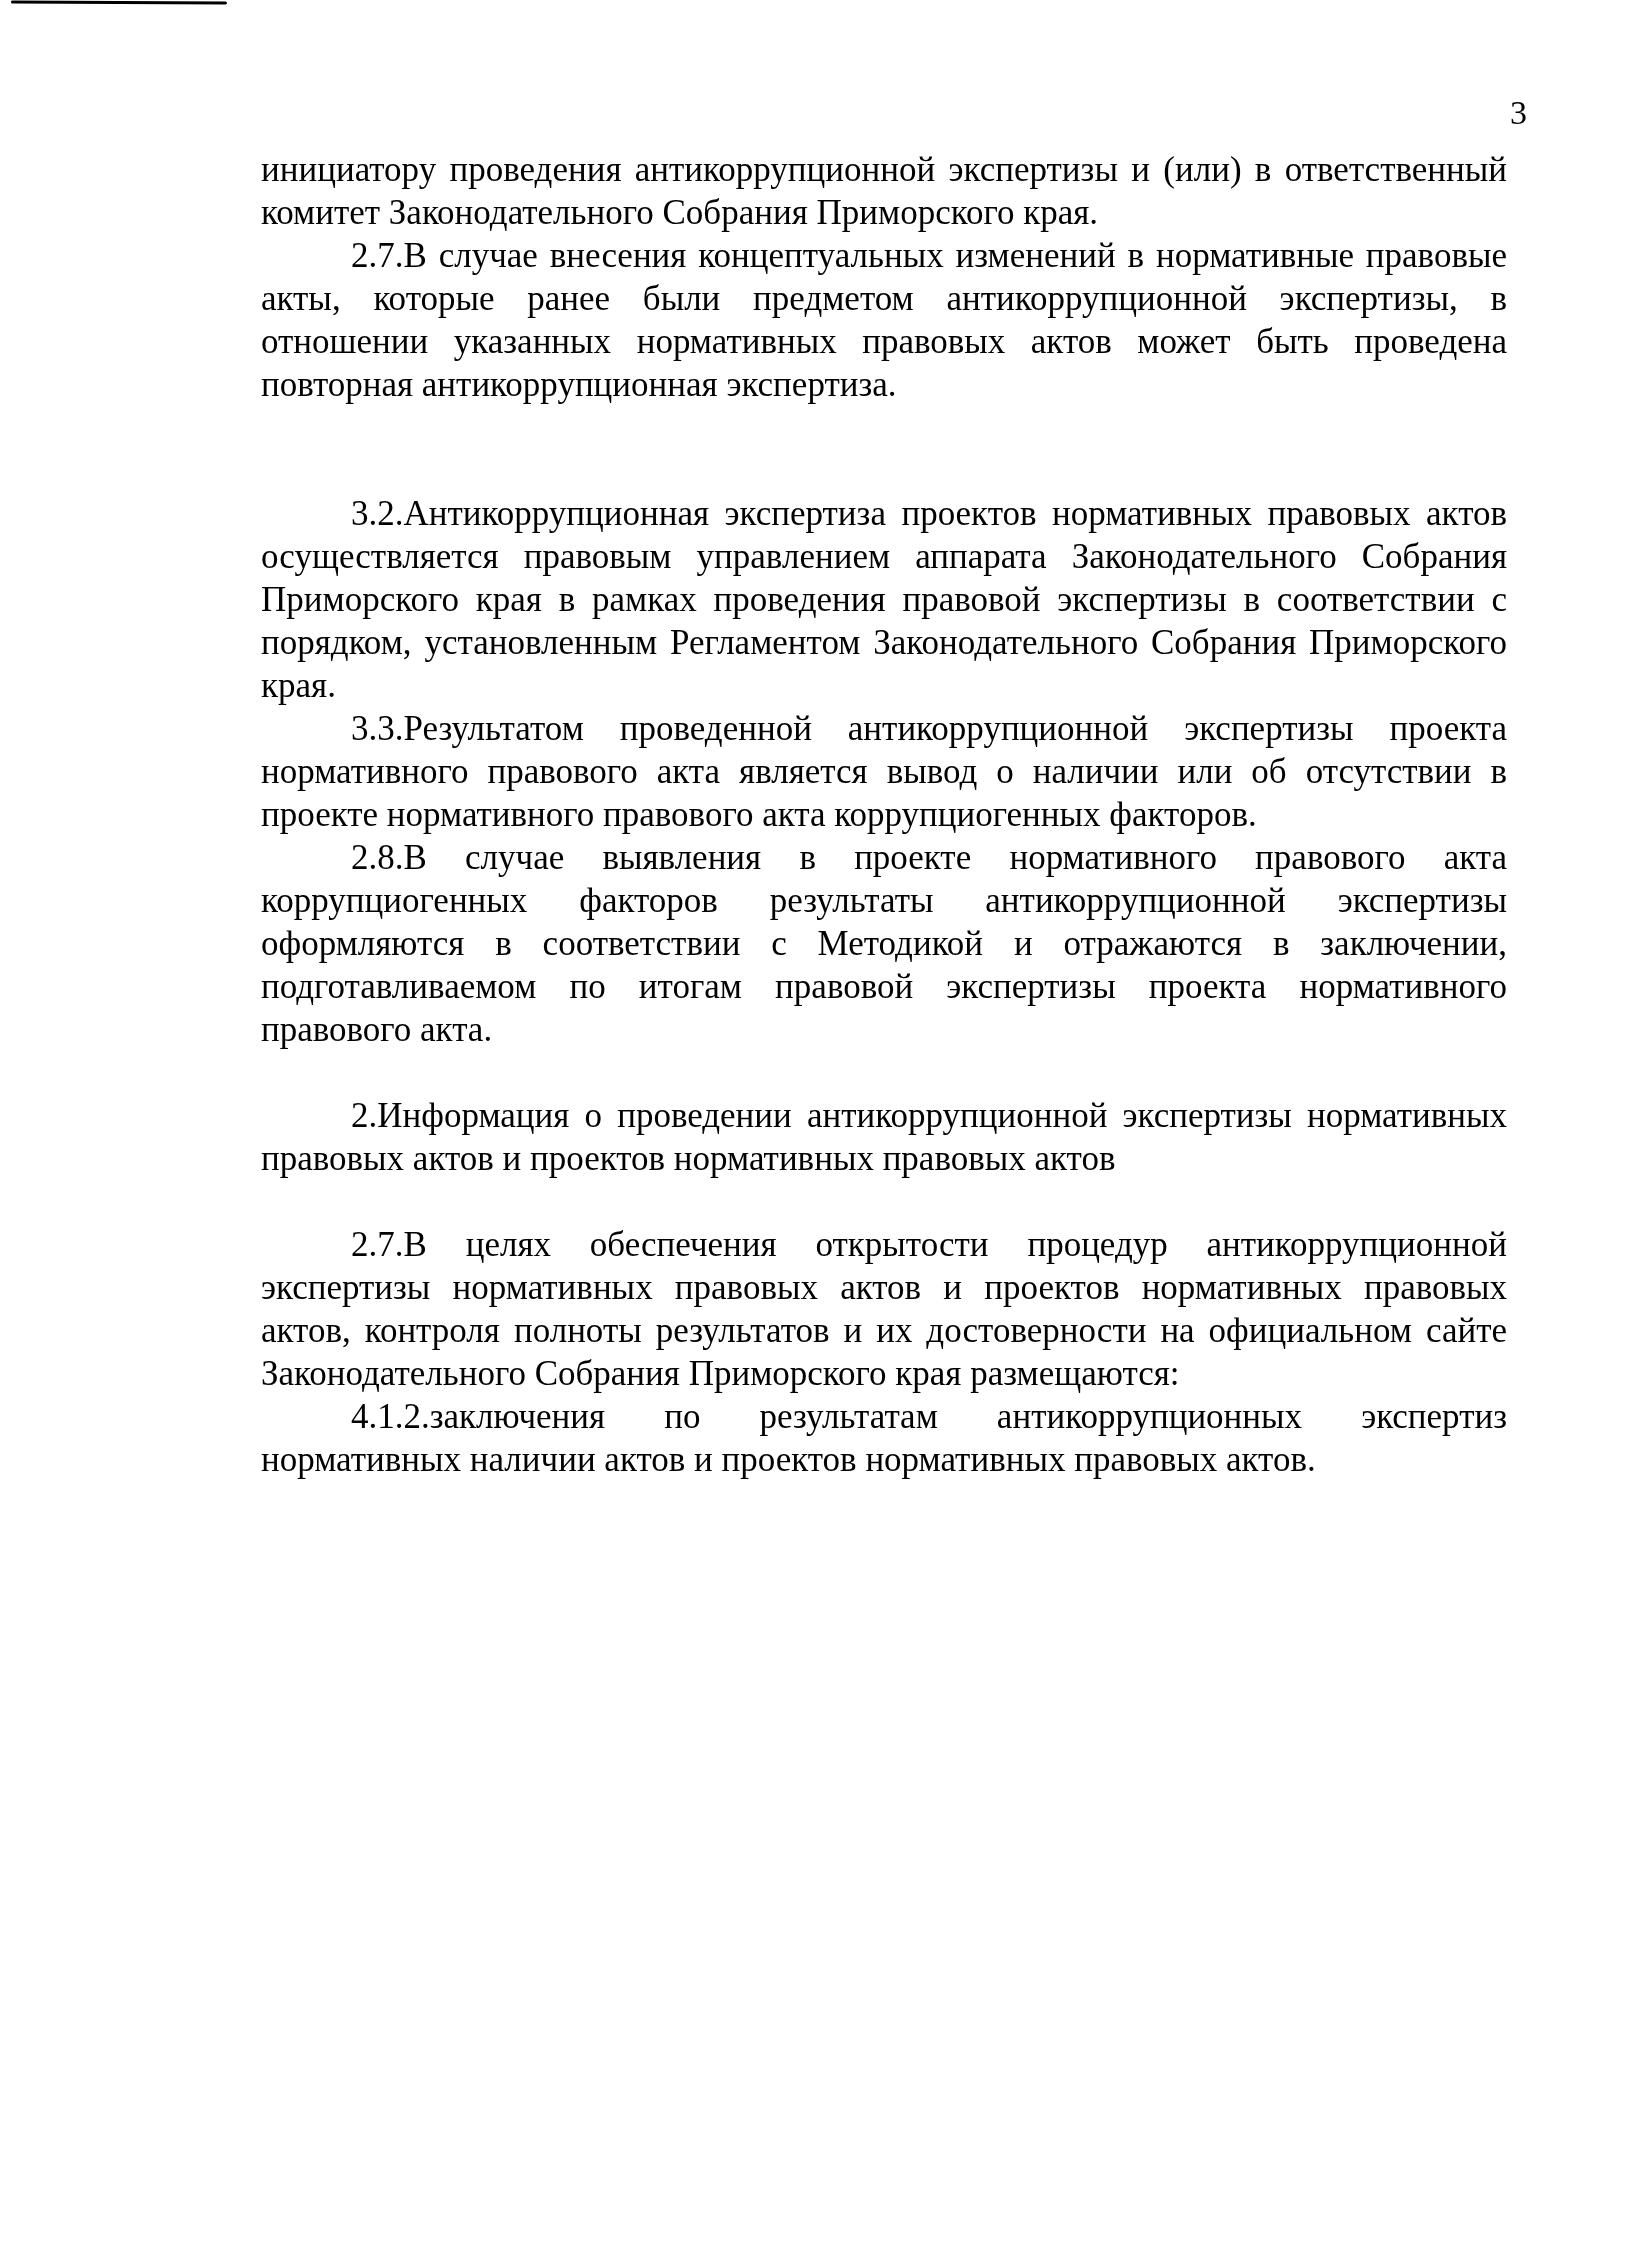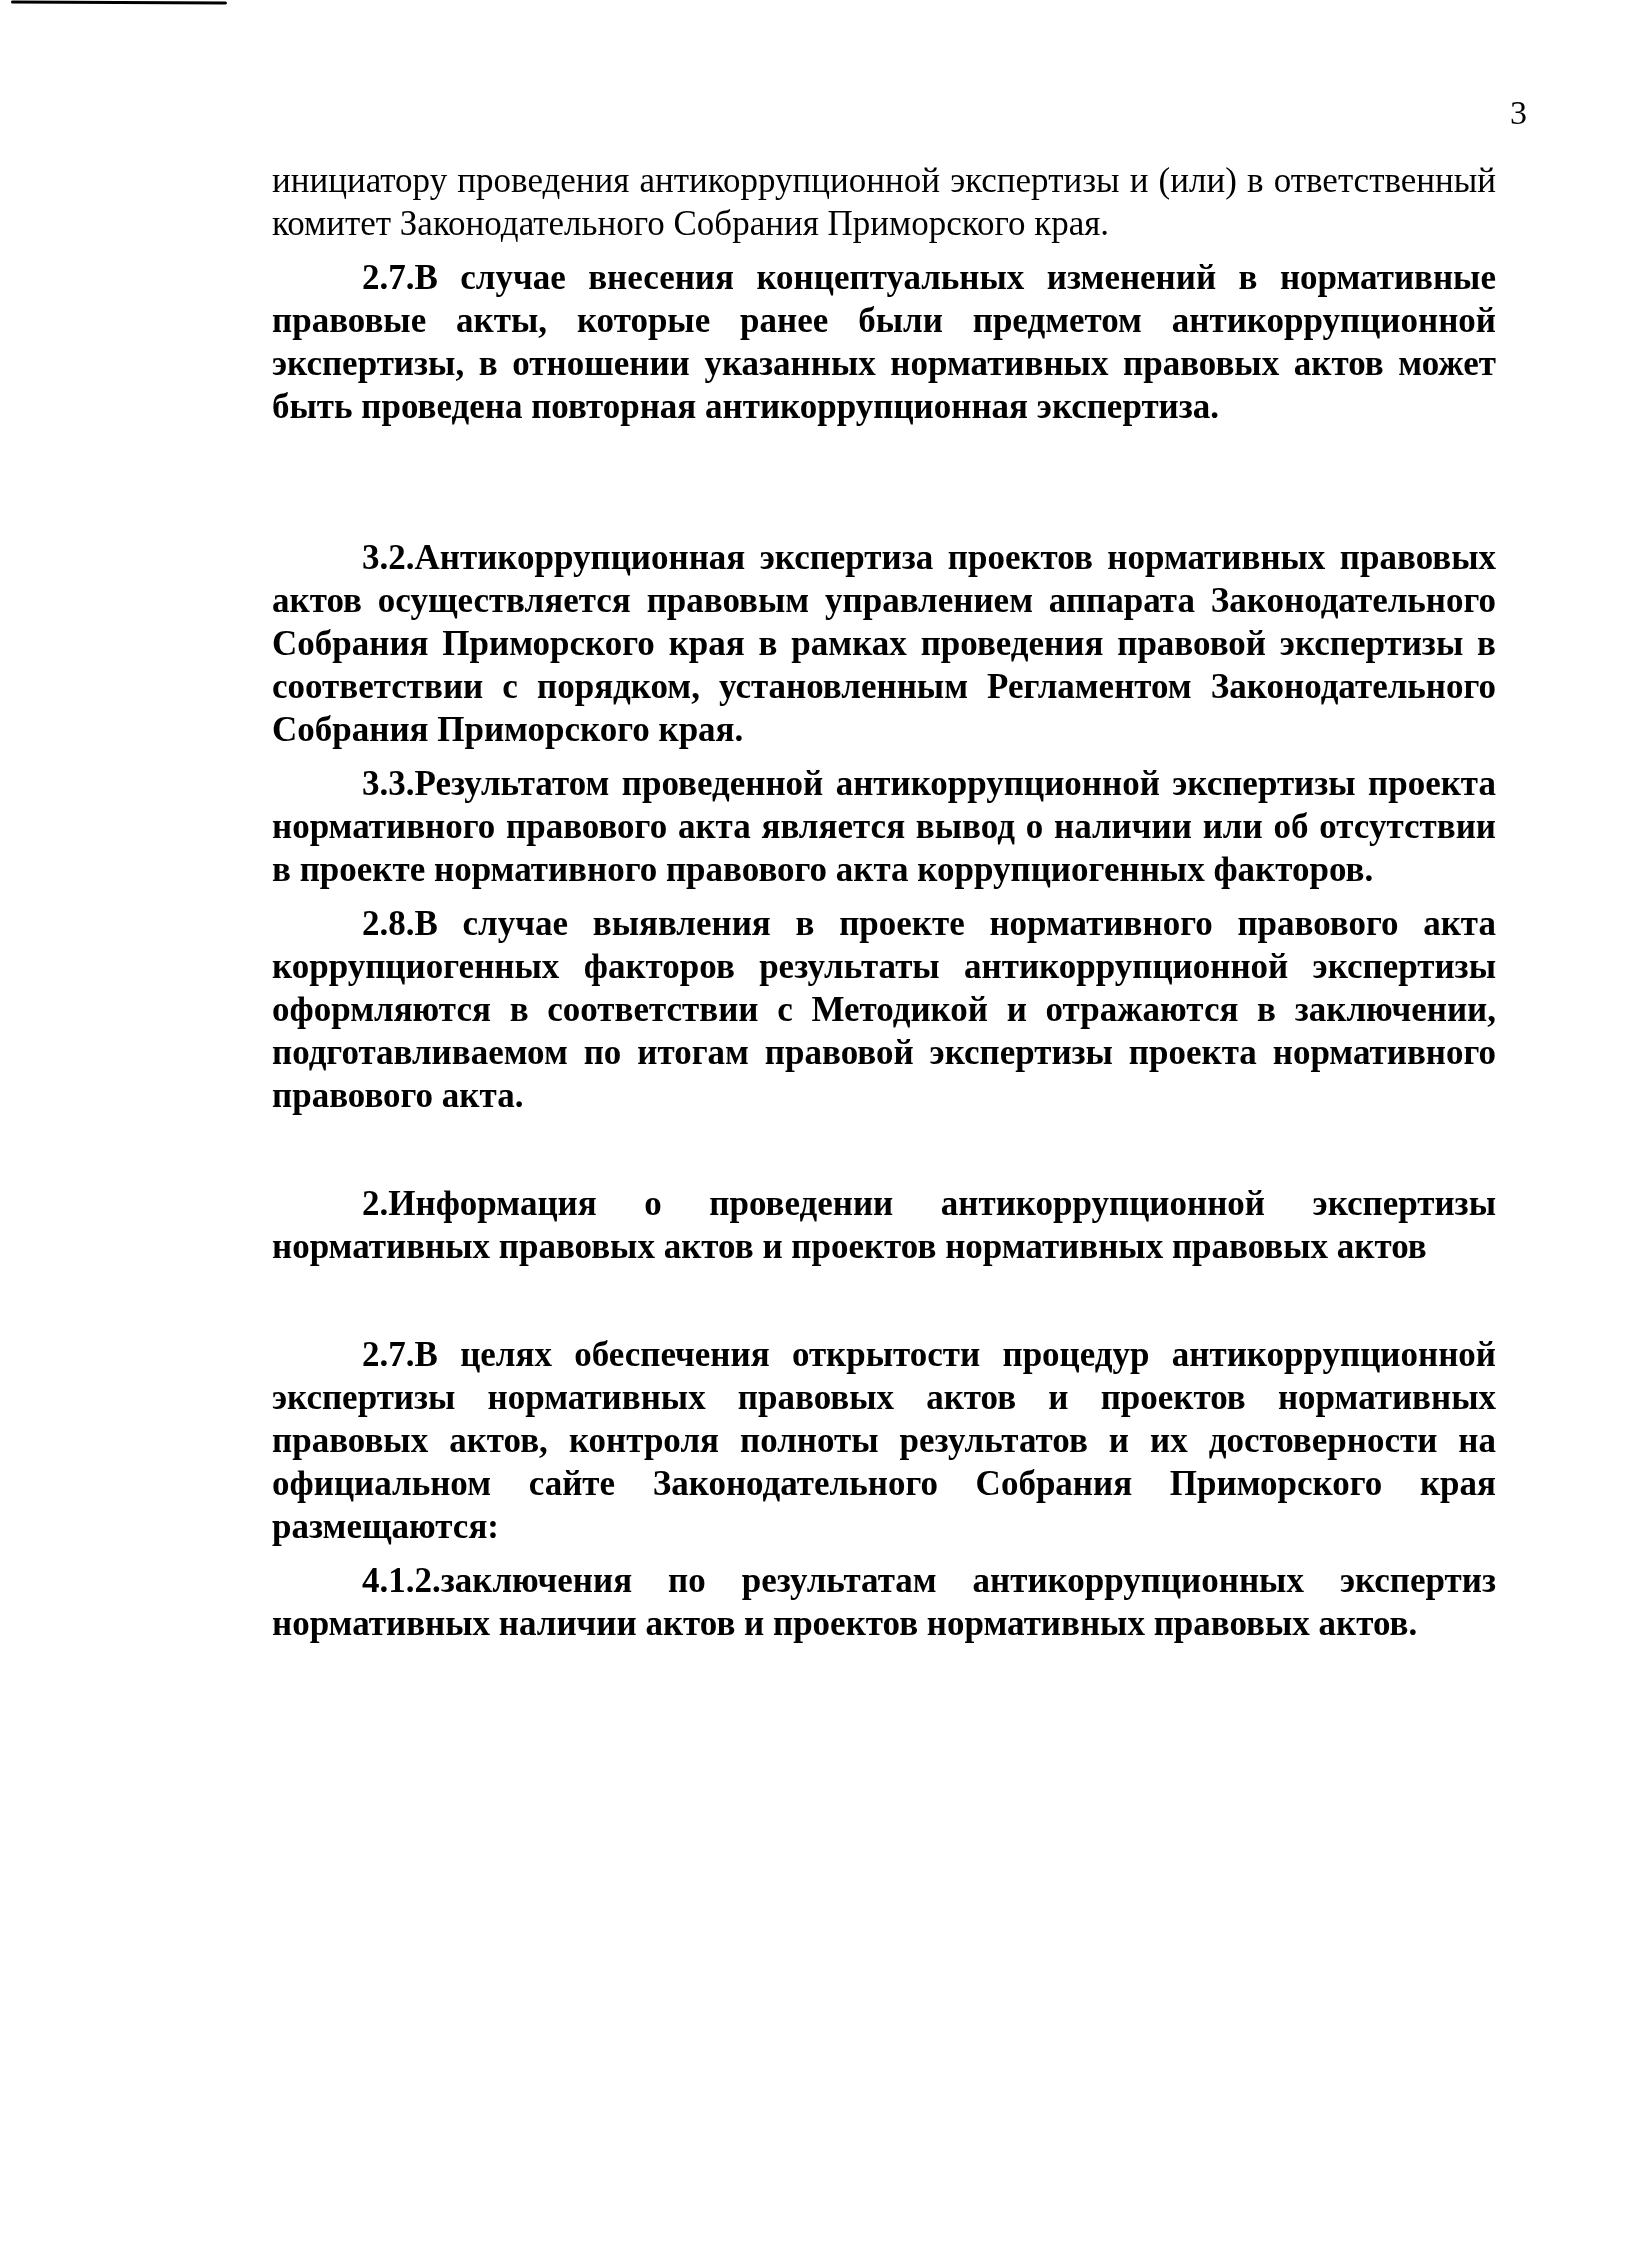--- a/index.html
+++ b/index.html
@@ -14,22 +14,22 @@
     background: #000; border-radius: 1.9px; transform: rotate(0.3deg);
   }
   .page-number {
     position: absolute; left: 1510px; top: 94px;
     font-size: 34px; line-height: 38px;
   }
   .body {
     position: absolute; left: 261px; top: 148px; width: 1246px;
     font-size: 35px; line-height: 43px;
   }
-  .p { text-align: justify; text-align-last: left; margin: 11px; }
-  .indent { text-indent: 90px; font-weight: bold; }
+  .p { text-align: justify; text-align-last: left; margin: 0; }
+  .indent { text-indent: 90px; }
   .gap { height: 43px; }
 </style>
 </head>
 <body>
 
 <div class="page">
   <div class="scan-mark"></div>
   <div class="page-number">3</div>
 
   <div class="body">

